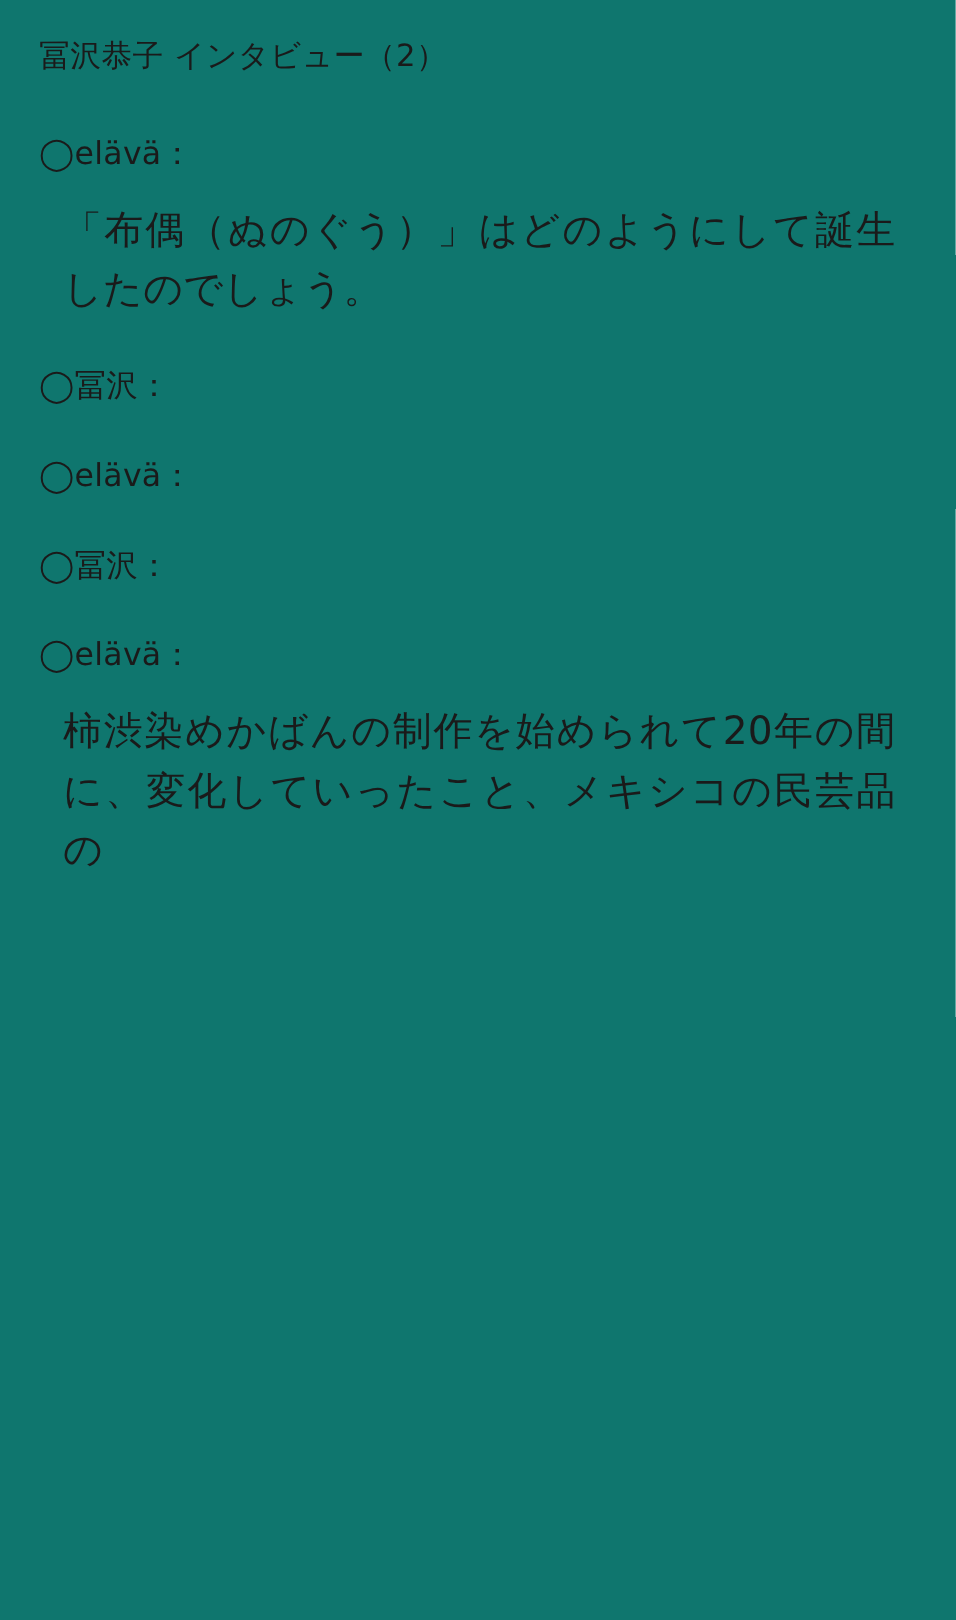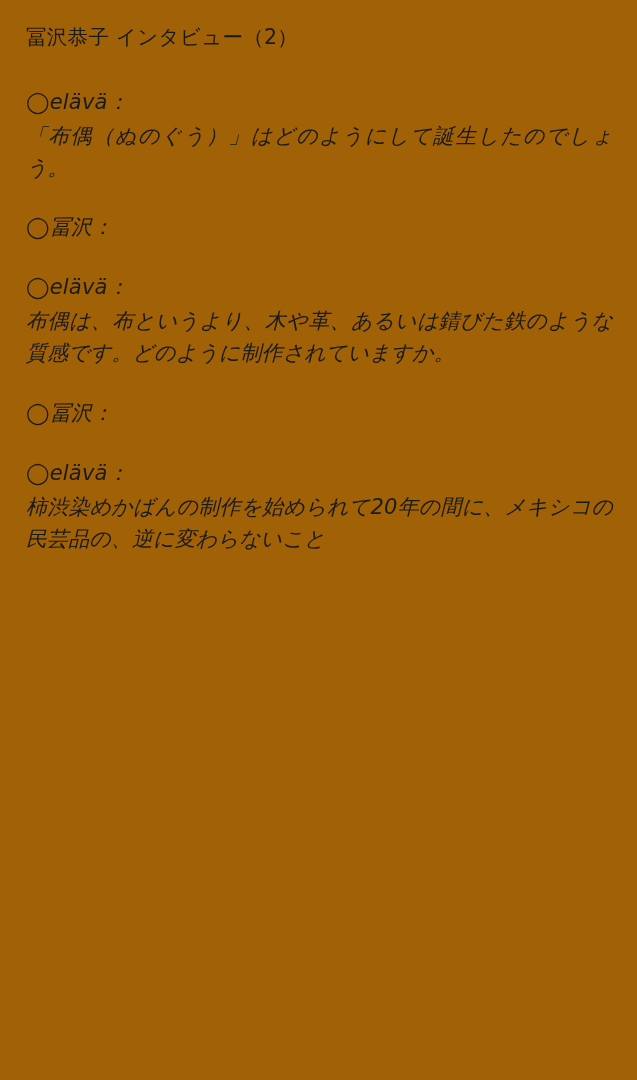--- a/index.html
+++ b/index.html
@@ -12,47 +12,46 @@
     height: 1080px;
     overflow: hidden;
     font-family: "DejaVu Sans", "Liberation Sans", sans-serif;
     color: #1a1a1a;
   }
   .page {
     width: 637px;
     height: 1080px;
     box-sizing: border-box;
     padding: 22px 24px 0 26px;
-    background: #a16207;
+    background: #0f766e;
   }
   .doc-title {
     font-size: 20.5px;
     line-height: 1.5;
     letter-spacing: 0.3px;
     color: #1a1a1a;
     margin: 0 0 34px 0;
     font-weight: 400;
   }
   .qa-block {
     margin: 0 0 28px 0;
-    font-style: italic;
   }
   .speaker {
     font-size: 21px;
     line-height: 1.52;
     letter-spacing: 0.2px;
     margin: 0 0 2px 0;
     color: #1a1a1a;
     white-space: nowrap;
   }
   .speech {
-    font-size: 21px;
+    font-size: 26px;
     line-height: 1.52;
     letter-spacing: 0.1px;
-    margin: 0;
+    margin: 16px;
     color: #1a1a1a;
     text-align: justify;
     text-justify: inter-character;
   }
   .last-block {
     margin-bottom: 0;
   }
 </style>
 </head>
 <body>
@@ -65,25 +64,24 @@
     <p class="speaker">◯elävä：</p>
     <p class="speech">「布偶（ぬのぐう）」はどのようにして誕生したのでしょう。</p>
   </div>
 
   <div class="qa-block">
     <p class="speaker">◯冨沢：</p>
   </div>
 
   <div class="qa-block">
     <p class="speaker">◯elävä：</p>
-    <p class="speech">布偶は、布というより、木や革、あるいは錆びた鉄のような質感です。どのように制作されていますか。</p>
   </div>
 
   <div class="qa-block">
     <p class="speaker">◯冨沢：</p>
   </div>
 
   <div class="qa-block last-block">
     <p class="speaker">◯elävä：</p>
-    <p class="speech">柿渋染めかばんの制作を始められて20年の間に、メキシコの民芸品の、逆に変わらないこと</p>
+    <p class="speech">柿渋染めかばんの制作を始められて20年の間に、変化していったこと、メキシコの民芸品の</p>
   </div>
 
 </div>
 
 </body></html>

